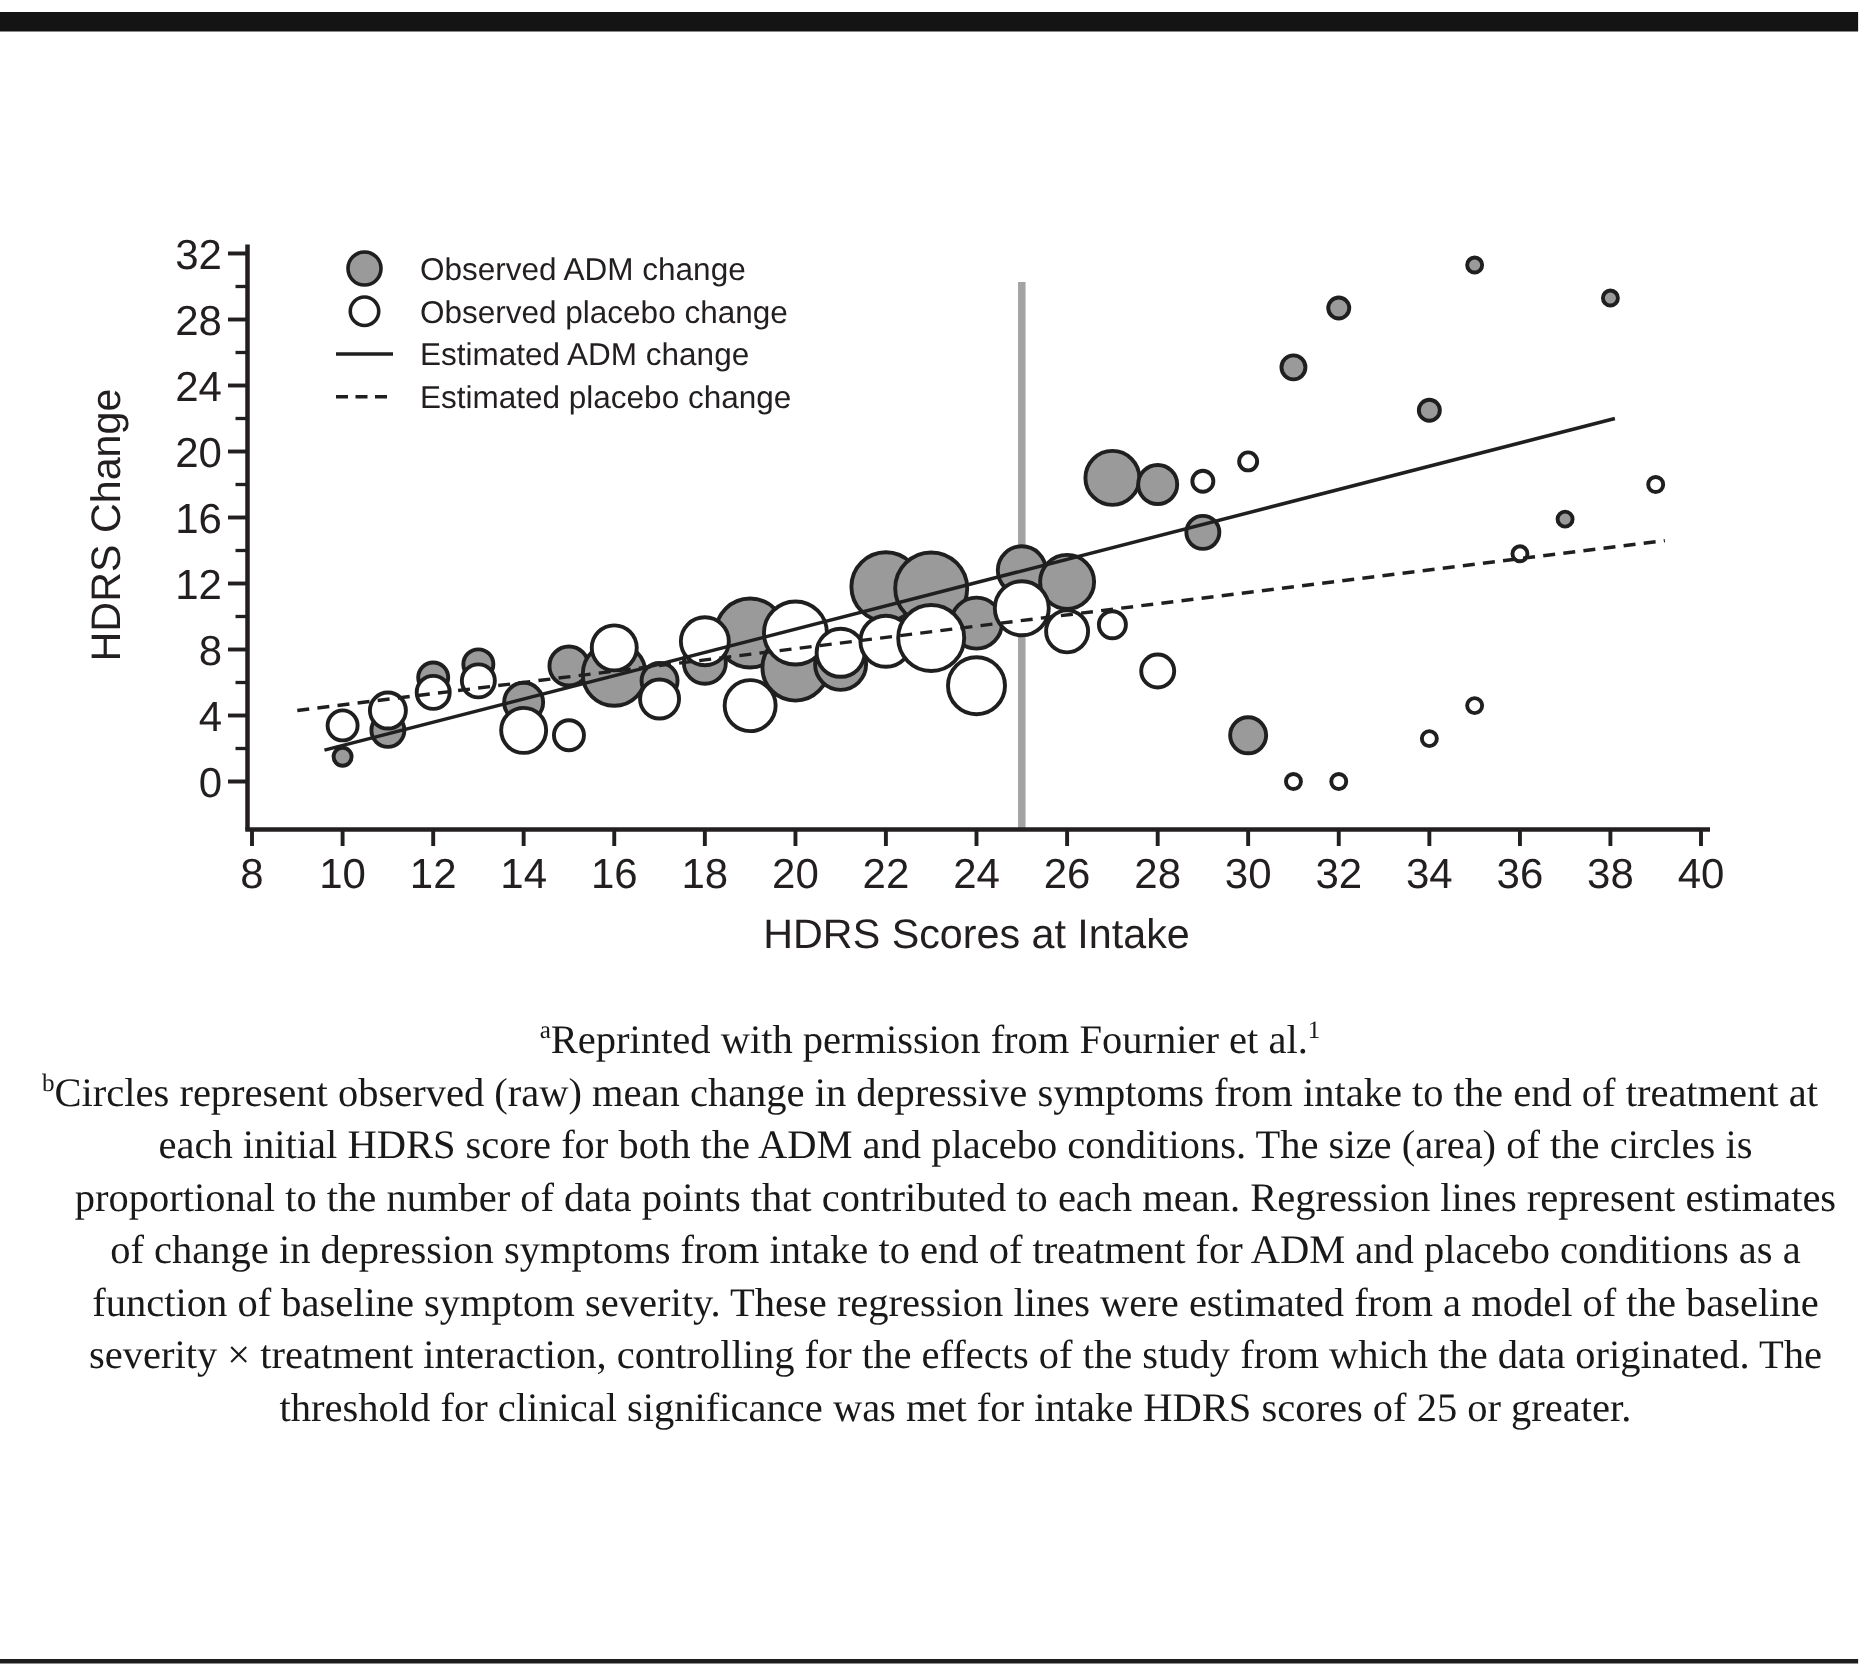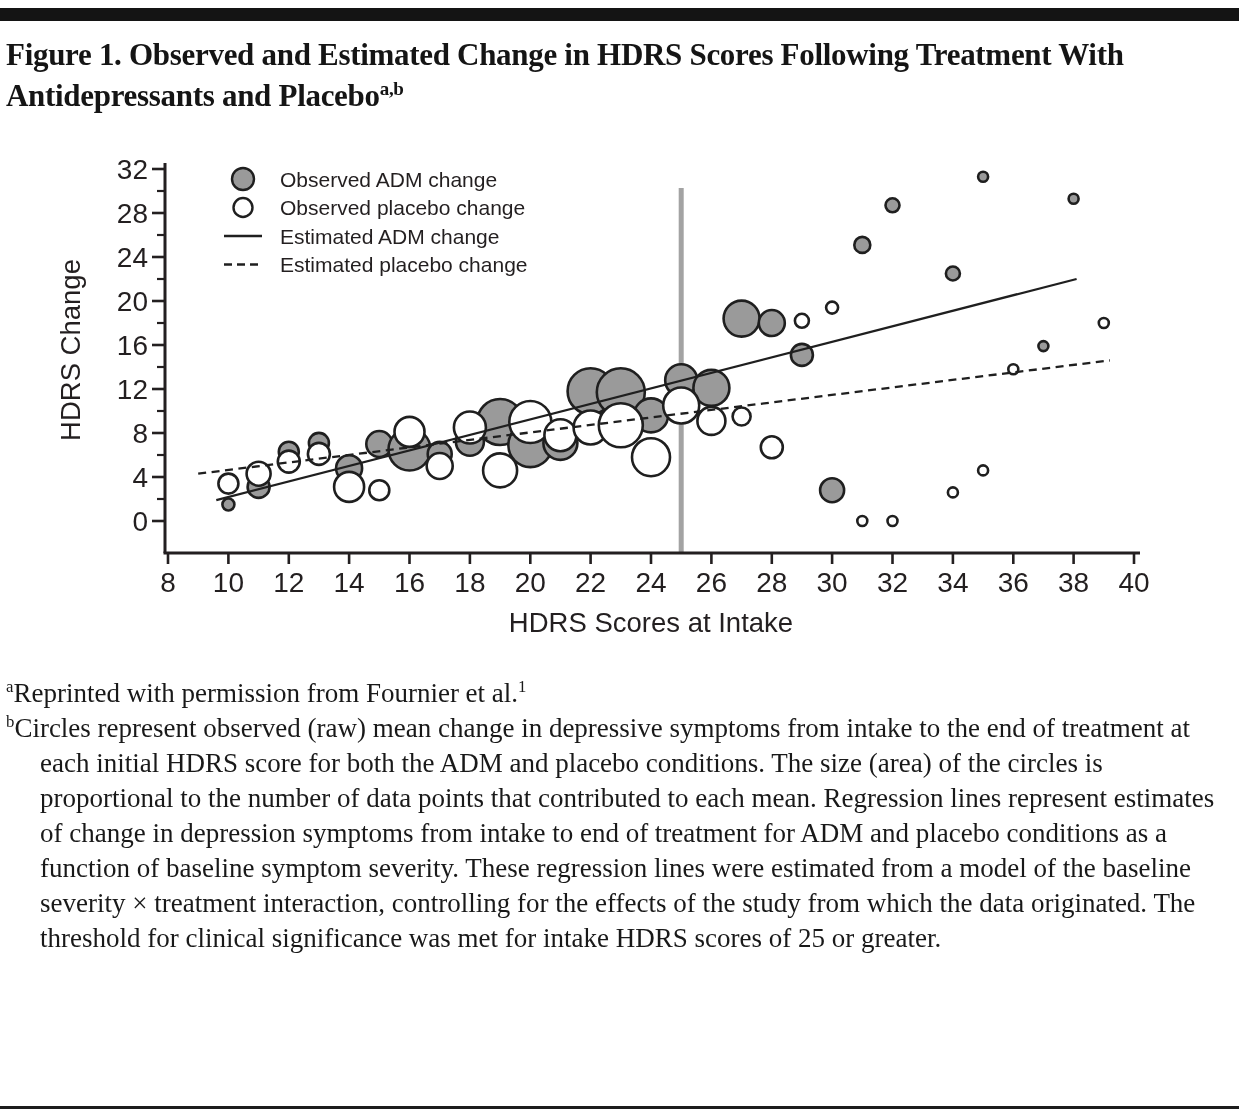--- a/index.html
+++ b/index.html
@@ -11,32 +11,31 @@
   .title {
     position:absolute; left:6px; top:34px; width:1215px; margin:0;
     font-size:31px; line-height:41px; font-weight:bold; letter-spacing:-0.3px; color:#151515;
   }
   .title sup { font-size:19px; line-height:0; }
   .chart-wrap { position:absolute; left:0; top:140px; width:1239px; height:525px; }
   .footnotes {
     position:absolute; left:6px; top:676px; width:1228px;
     font-size:27px; line-height:35px; color:#191919;
   }
-  .fn { margin:0; padding-left:34px; text-indent:-34px; }
+  .fn { margin:0; padding-left:34px; text-indent:-34px;text-align:center; }
   .fn sup { font-size:0.62em; line-height:0; vertical-align:super; }
   .bottom-rule { position:absolute; left:0; top:1106px; width:1239px; height:3px; background:#1d1d1d; }
 </style>
 </head>
 <body>
 
 <div class="page">
 
   <div class="top-bar"></div>
 
-  <h1 class="title"><span>Figure 1. Observed and Estimated Change in HDRS Scores Following Treatment With Antidepressants and Placebo</span><sup>a,b</sup></h1>
 
   <div class="chart-wrap">
     <svg id="chart" width="1239" height="525" viewBox="0 0 1239 525" xmlns="http://www.w3.org/2000/svg">
         <line x1="681.2" y1="48" x2="681.2" y2="413" stroke="#a3a3a3" stroke-width="5"></line>
         <g>
           <circle cx="228.4" cy="364.5" r="6" fill="#9a9a9a" stroke="#1f1f1f" stroke-width="2.6"></circle>
           <circle cx="258.6" cy="346.9" r="11" fill="#9a9a9a" stroke="#1f1f1f" stroke-width="2.6"></circle>
           <circle cx="288.8" cy="311.7" r="10" fill="#9a9a9a" stroke="#1f1f1f" stroke-width="2.6"></circle>
           <circle cx="318.9" cy="302.9" r="10" fill="#9a9a9a" stroke="#1f1f1f" stroke-width="2.6"></circle>
           <circle cx="349.1" cy="328.2" r="13" fill="#9a9a9a" stroke="#1f1f1f" stroke-width="2.6"></circle>

